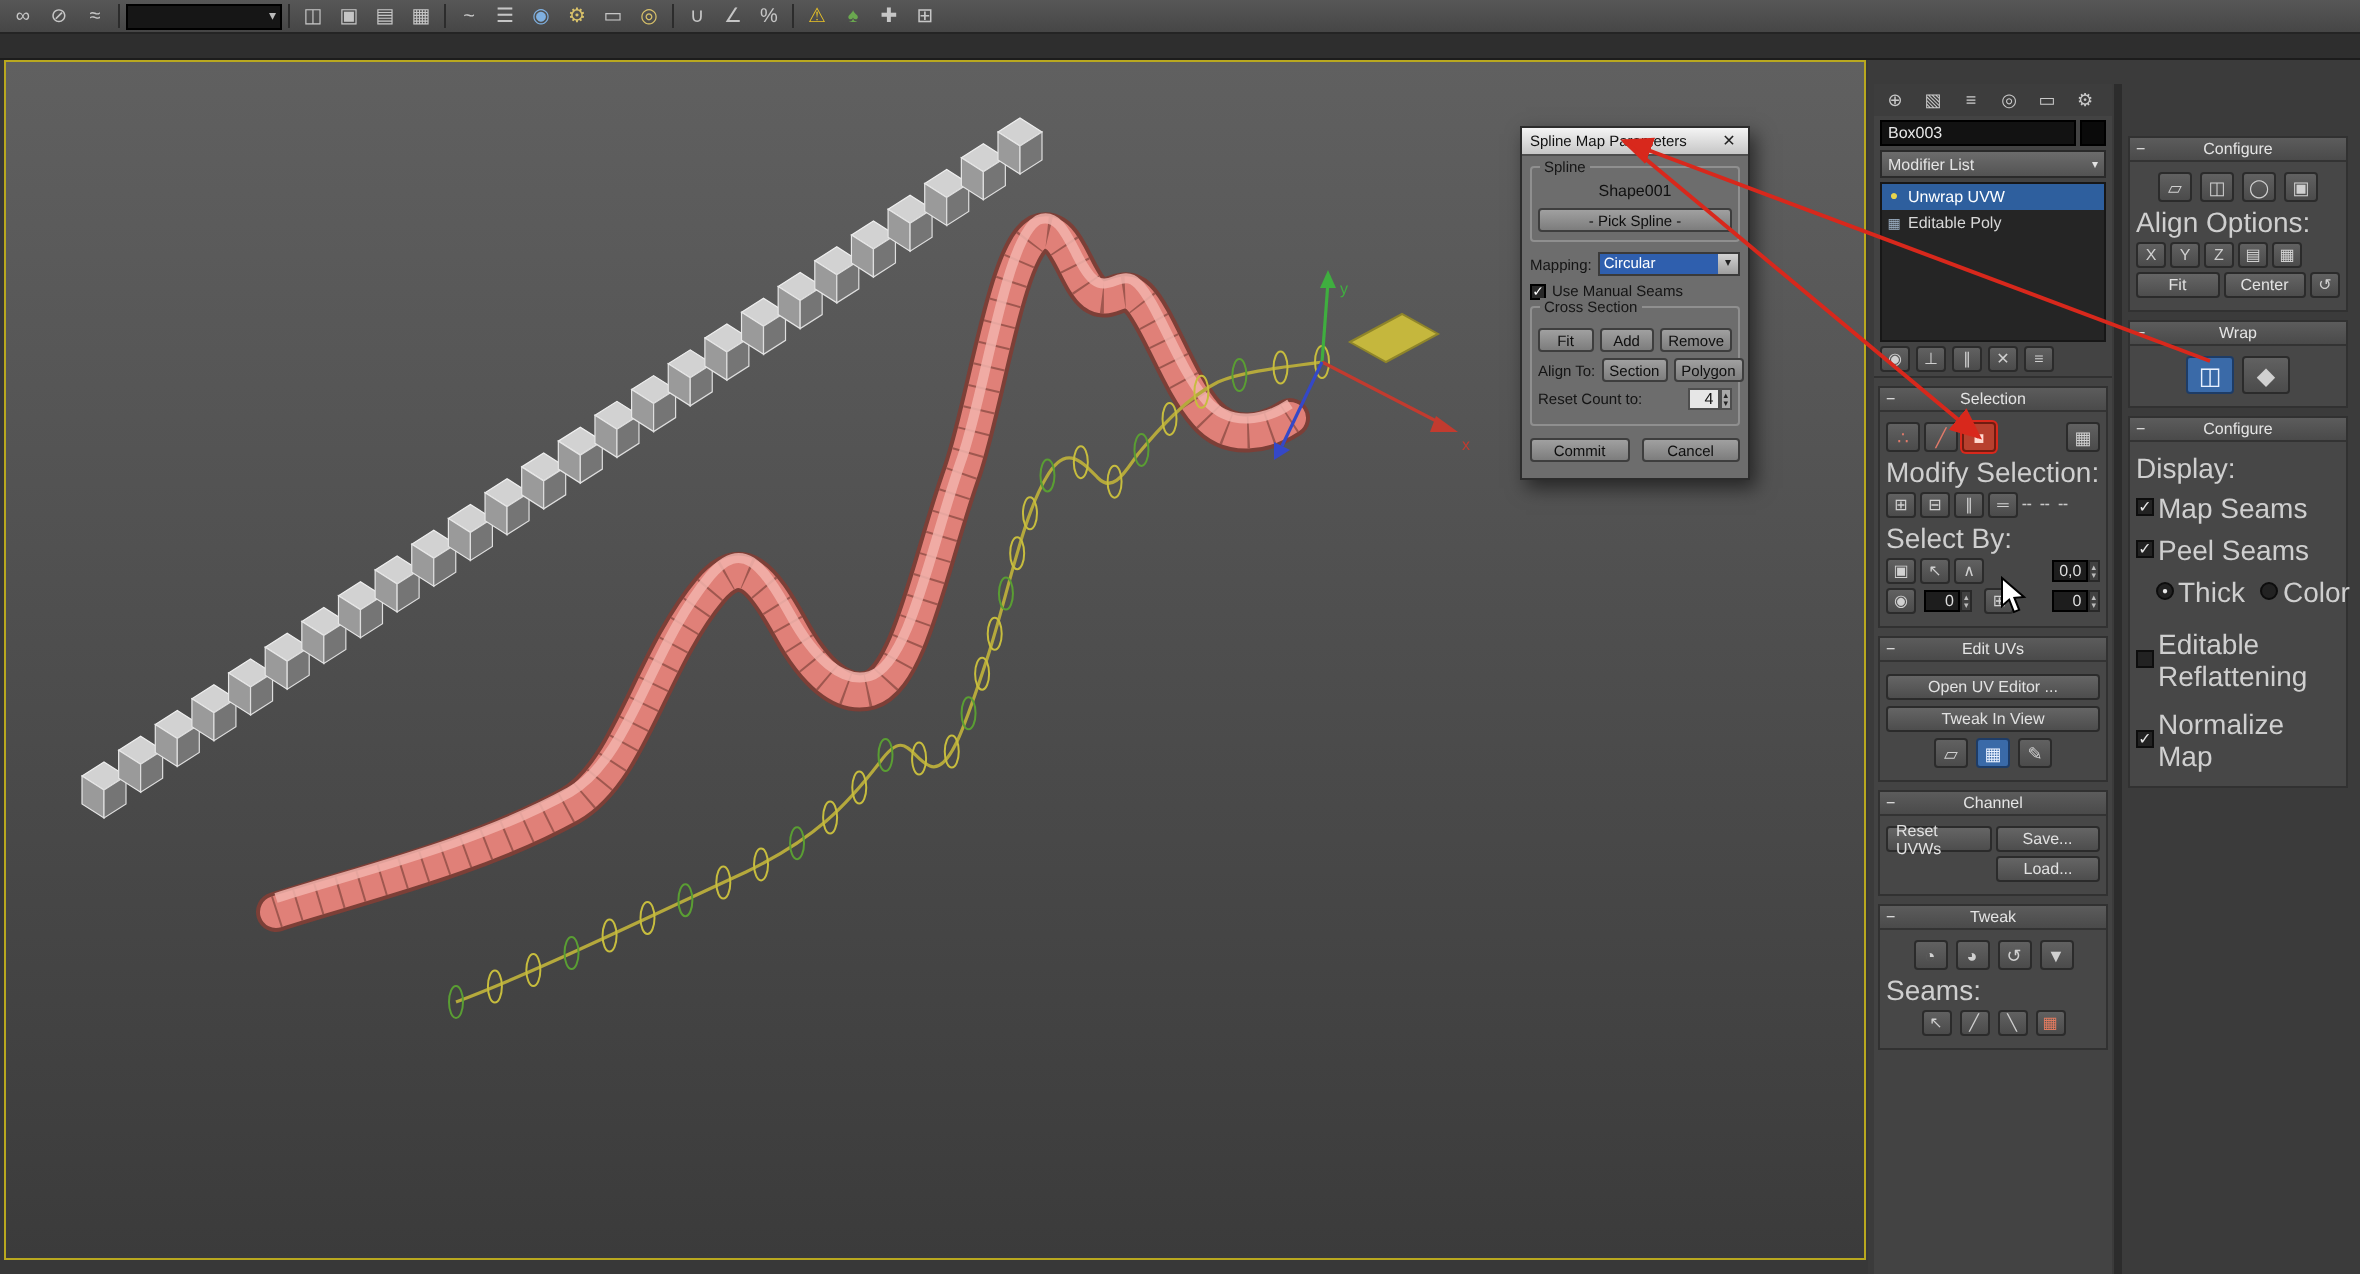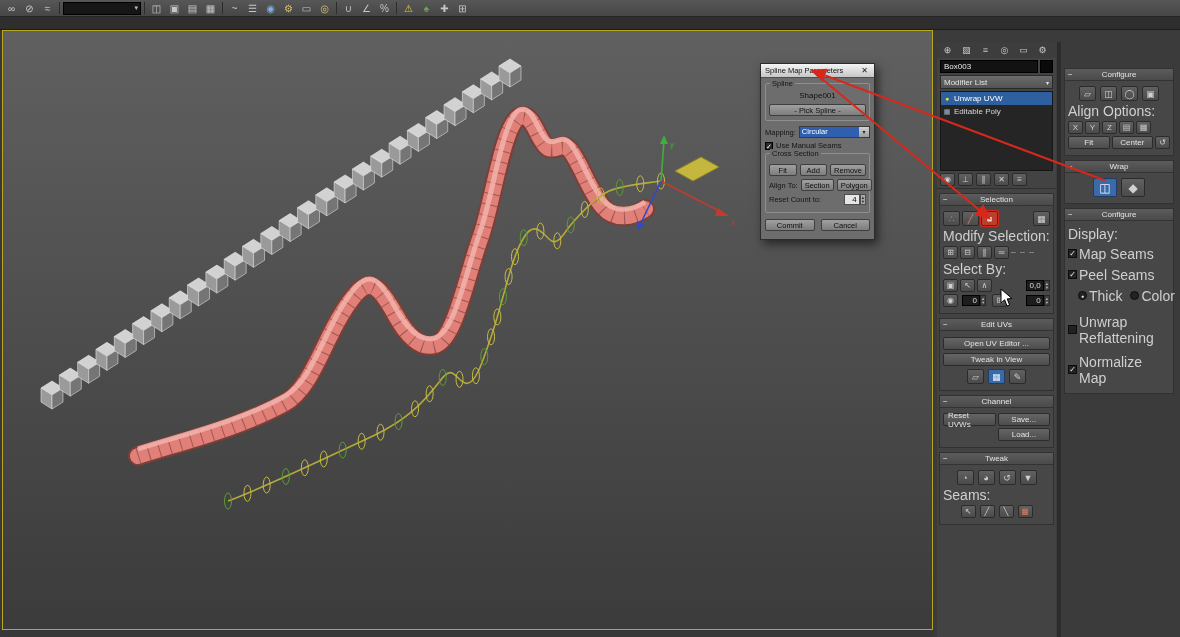--- a/index.html
+++ b/index.html
@@ -433,21 +433,21 @@
           <span class="lbl">Peel Seams</span>
         </div>
         <div class="row" style="padding-left:10px">
           <span class="radio">●</span>
           <span class="lbl">Thick</span>
           <span class="radio" style="margin-left:6px"></span>
           <span class="lbl">Color</span>
         </div>
         <div class="row" style="margin-top:7px">
           <span class="cb"></span>
-          <span class="lbl">Unwrap Reflattening</span>
+          <span class="lbl">Editable Reflattening</span>
         </div>
         <div class="row" style="margin-top:5px">
           <span class="cb">✓</span>
           <span class="lbl">Normalize Map</span>
         </div>
       </div>
     </div>
   </div>
 
   <div id="dialog">

